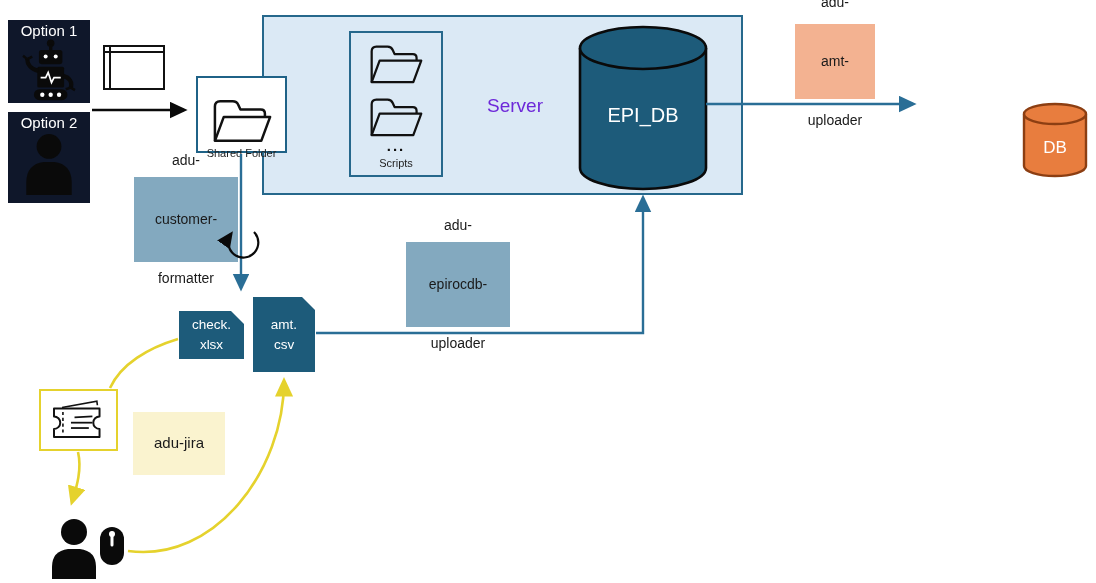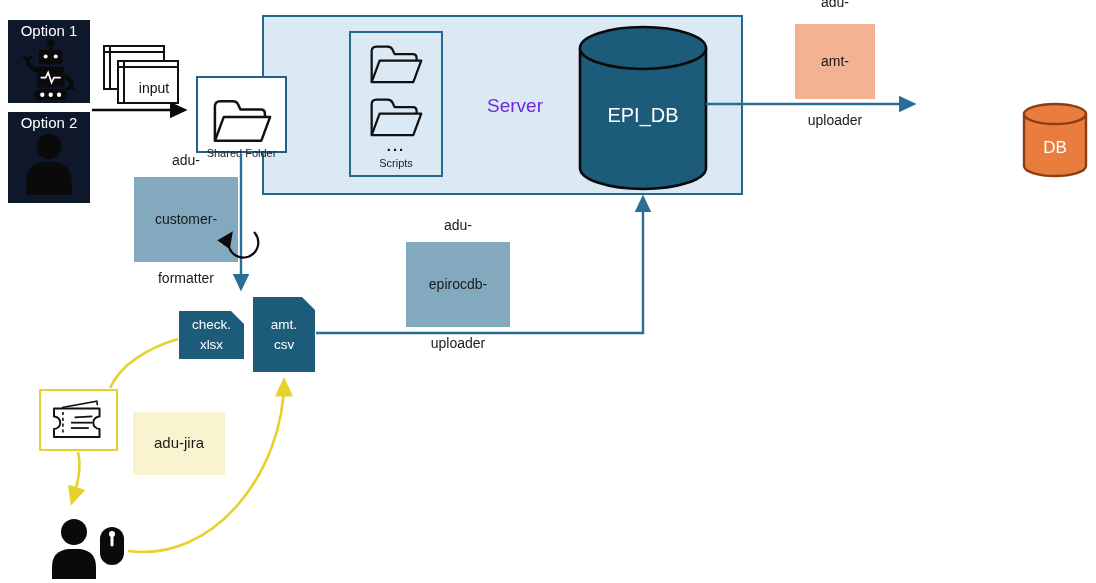--- a/index.html
+++ b/index.html
@@ -98,23 +98,20 @@
     <div class="option-label">Option 2</div>
     <span style="margin-top:2px;">
       <svg width="56" height="62" viewBox="0 0 50 60">
         <circle cx="25" cy="13" r="12" fill="#0a0a0a"></circle>
         <path d="M3 60 L3 48 Q3 30 20 28 L30 28 Q47 30 47 48 L47 60 Z" fill="#0a0a0a"></path>
       </svg>
     </span>
   </div>
 
   <div class="window" style="left:103px;top:45px;width:62px;height:45px;"></div>
-  <div class="window" style="left:117px;top:60px;width:62px;height:44px;">
-    <div class="win-label">input</div>
-  </div>
 
   <div class="abs shared-folder-box" style="left:196px;top:76px;width:91px;height:77px;">
     <span>
       <svg width="66" height="50" viewBox="0 0 62 48">
         <path d="M5 44 V11 Q5 6 10 6 H22 Q26 6 27.5 9.5 L29.5 14 H49 Q53 14 53 18 V22" fill="none" stroke="#111" stroke-width="2.4" stroke-linejoin="round"></path>
         <path d="M5 44 L13.5 21 H58 L49.5 44 Z" fill="#ffffff" stroke="#111" stroke-width="2.4" stroke-linejoin="round"></path>
       </svg>
     </span>
     <div class="shared-folder-label">Shared Folder</div>
   </div>

